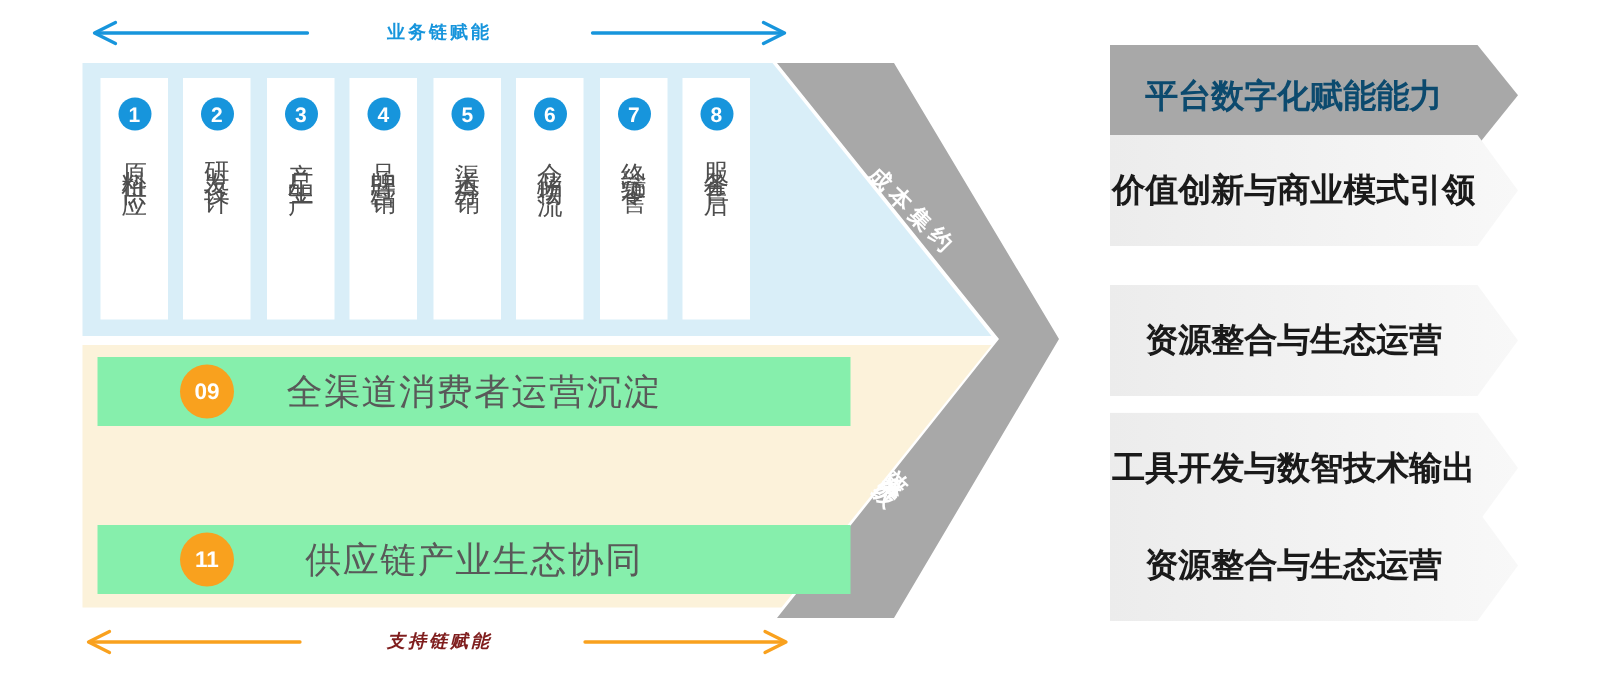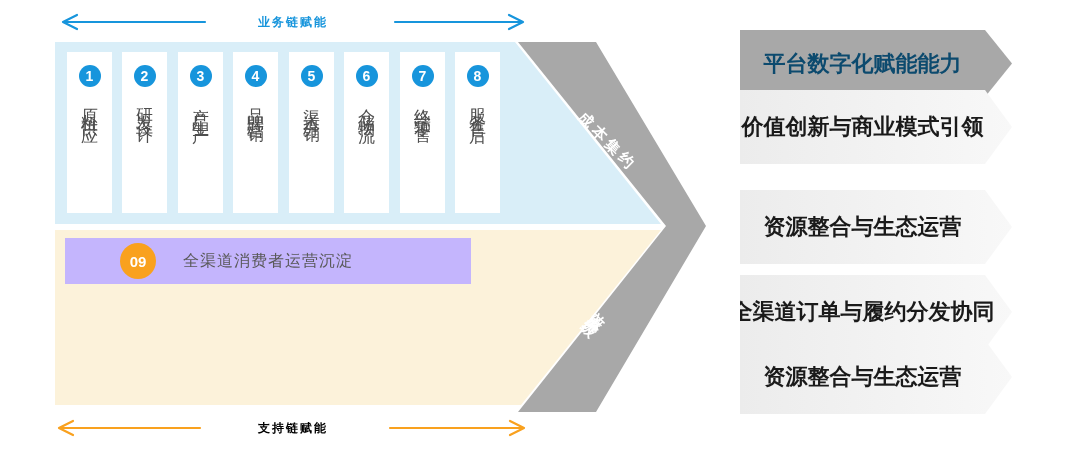--- a/index.html
+++ b/index.html
@@ -9,48 +9,48 @@
     font-family:"Liberation Sans","DejaVu Sans",sans-serif;
   }
   .layer { position:absolute; left:0; top:0; }
 
   
   .axis-label {
     position:absolute; transform:translate(-50%,-50%);
     font-size:12px; font-weight:bold; letter-spacing:2px; white-space:nowrap;
   }
   .axis-label.blue  { color:#1795DC; }
-  .axis-label.orange{ color:#000000; }
+  .axis-label.orange{ color:#7f1d1d;font-style:italic; }
 
   
   .card {
     position:absolute; top:52px; width:45px; height:161px; background:#ffffff;
     display:flex; flex-direction:column; align-items:center;
   }
   .card .num {
     margin-top:13px; width:22px; height:22px; border-radius:50%;
     background:#1795DC; color:#ffffff; font-size:14px; font-weight:bold;
     display:flex; align-items:center; justify-content:center;
   }
   .card .vlabel {
     margin-top:8px; writing-mode:vertical-rl; text-orientation:upright;
     font-size:17px; color:#4E4E4E; letter-spacing:6px; line-height:1;
   }
 
   
-  .srow { position:absolute; left:65px; width:406px; height:46px; background:#c4b5fd; }
+  .srow { position:absolute; left:65px; width:502px; height:46px; background:#86efac; }
   .srow .onum {
     position:absolute; left:55px; top:5px; width:36px; height:36px; border-radius:50%;
     background:#F9A11E; color:#ffffff; font-size:15px; font-weight:bold;
     display:flex; align-items:center; justify-content:center;
   }
   .srow .rlabel {
     position:absolute; left:0; top:0; right:0; bottom:0;
     display:flex; align-items:center; justify-content:center;
-    font-size:16px; color:#595959; letter-spacing:1px; white-space:nowrap;
+    font-size:24px; color:#595959; letter-spacing:1px; white-space:nowrap;
   }
 
   
   .diag {
     position:absolute; color:#ffffff; font-weight:bold; font-size:15px;
     letter-spacing:4px; white-space:nowrap; line-height:1;
   }
   .diag.top    { left:608px; top:141px; transform:translate(-50%,-50%) rotate(45deg); }
   .diag.bottom {
     left:606px; top:313px; writing-mode:vertical-rl; text-orientation:upright;
@@ -133,23 +133,27 @@
   </div>
   <div class="card" style="left:455px;">
     <div class="num">8</div>
     <div class="vlabel">服务售后</div>
   </div>
 
   <div class="srow" style="top:238px;">
     <div class="onum">09</div>
     <div class="rlabel">全渠道消费者运营沉淀</div>
   </div>
+  <div class="srow" style="top:350px;">
+    <div class="onum">11</div>
+    <div class="rlabel">供应链产业生态协同</div>
+  </div>
 
   <div class="diag top">成本集约</div>
   <div class="diag bottom">效率升级</div>
 
   <div class="banner dark b1">平台数字化赋能能力</div>
   <div class="banner light b2">价值创新与商业模式引领</div>
   <div class="banner light b3">资源整合与生态运营</div>
-  <div class="banner light b4">全渠道订单与履约分发协同</div>
+  <div class="banner light b4">工具开发与数智技术输出</div>
   <div class="banner light b5">资源整合与生态运营</div>
 
 </div>
 
 </body></html>

